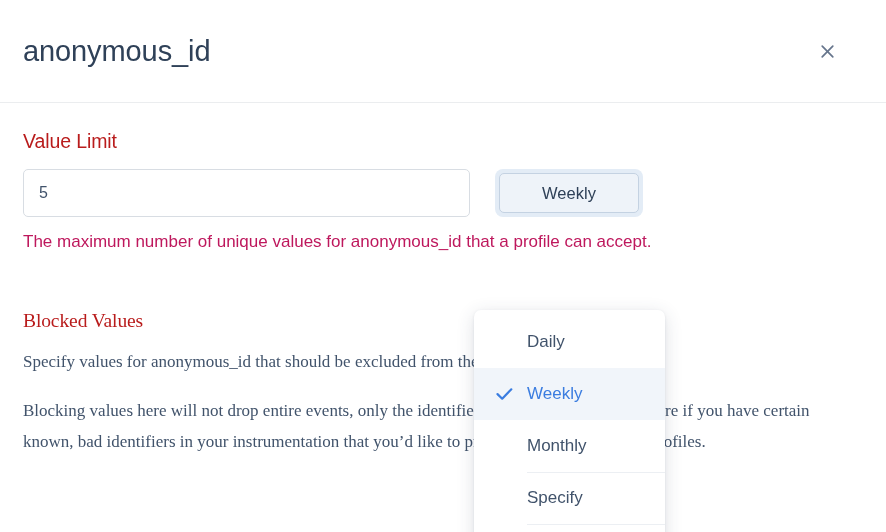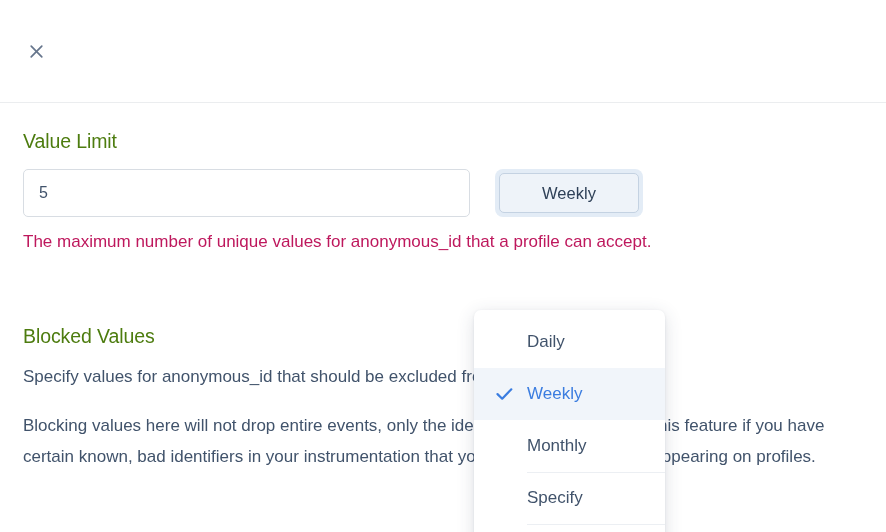--- a/index.html
+++ b/index.html
@@ -62,21 +62,21 @@
   .modal-body {
     flex: 1 1 auto;
     padding: 26px 24px 0 23px;
     position: relative;
   }
 
   .section-heading {
     font-size: 19.5px;
     line-height: 24px;
     font-weight: 400;
-    color: #4d7c0f;
+    color: #b91c1c;
     margin: 0 0 16px 0;
     letter-spacing: -0.1px;
   }
 
   .field-row {
     display: flex;
     align-items: flex-start;
     gap: 0;
   }
 
@@ -119,21 +119,21 @@
     justify-content: center;
   }
 
   .help-text {
     font-size: 17px;
     line-height: 26px;
     color: #be185d;
     margin: 12px 0 0 0;
   }
 
-  .blocked-section { margin-top: 69px; }
+  .blocked-section { margin-top: 54px; font-family: Liberation Serif, serif; }
   .blocked-section .section-heading { margin-bottom: 13px; }
   .paragraph {
     font-size: 17px;
     line-height: 31px;
     color: #41536b;
     margin: 0 0 18px 0;
     max-width: 840px;
   }
   .paragraph:last-child { margin-bottom: 0; }
 
@@ -193,20 +193,21 @@
     justify-content: center;
   }
   .dropdown-check svg { display: block; }
 </style>
 </head>
 <body>
 
 <div class="modal">
 
   <div class="modal-header">
+    <h1 class="modal-title">anonymous_id</h1>
     <button class="close-button">
       <span>
         <svg width="17" height="17" viewBox="0 0 17 17" fill="none" stroke="currentColor" stroke-width="1.7" stroke-linecap="round">
           <line x1="3.2" y1="3.2" x2="13.8" y2="13.8"></line>
           <line x1="13.8" y1="3.2" x2="3.2" y2="13.8"></line>
         </svg>
       </span>
     </button>
   </div>
 

